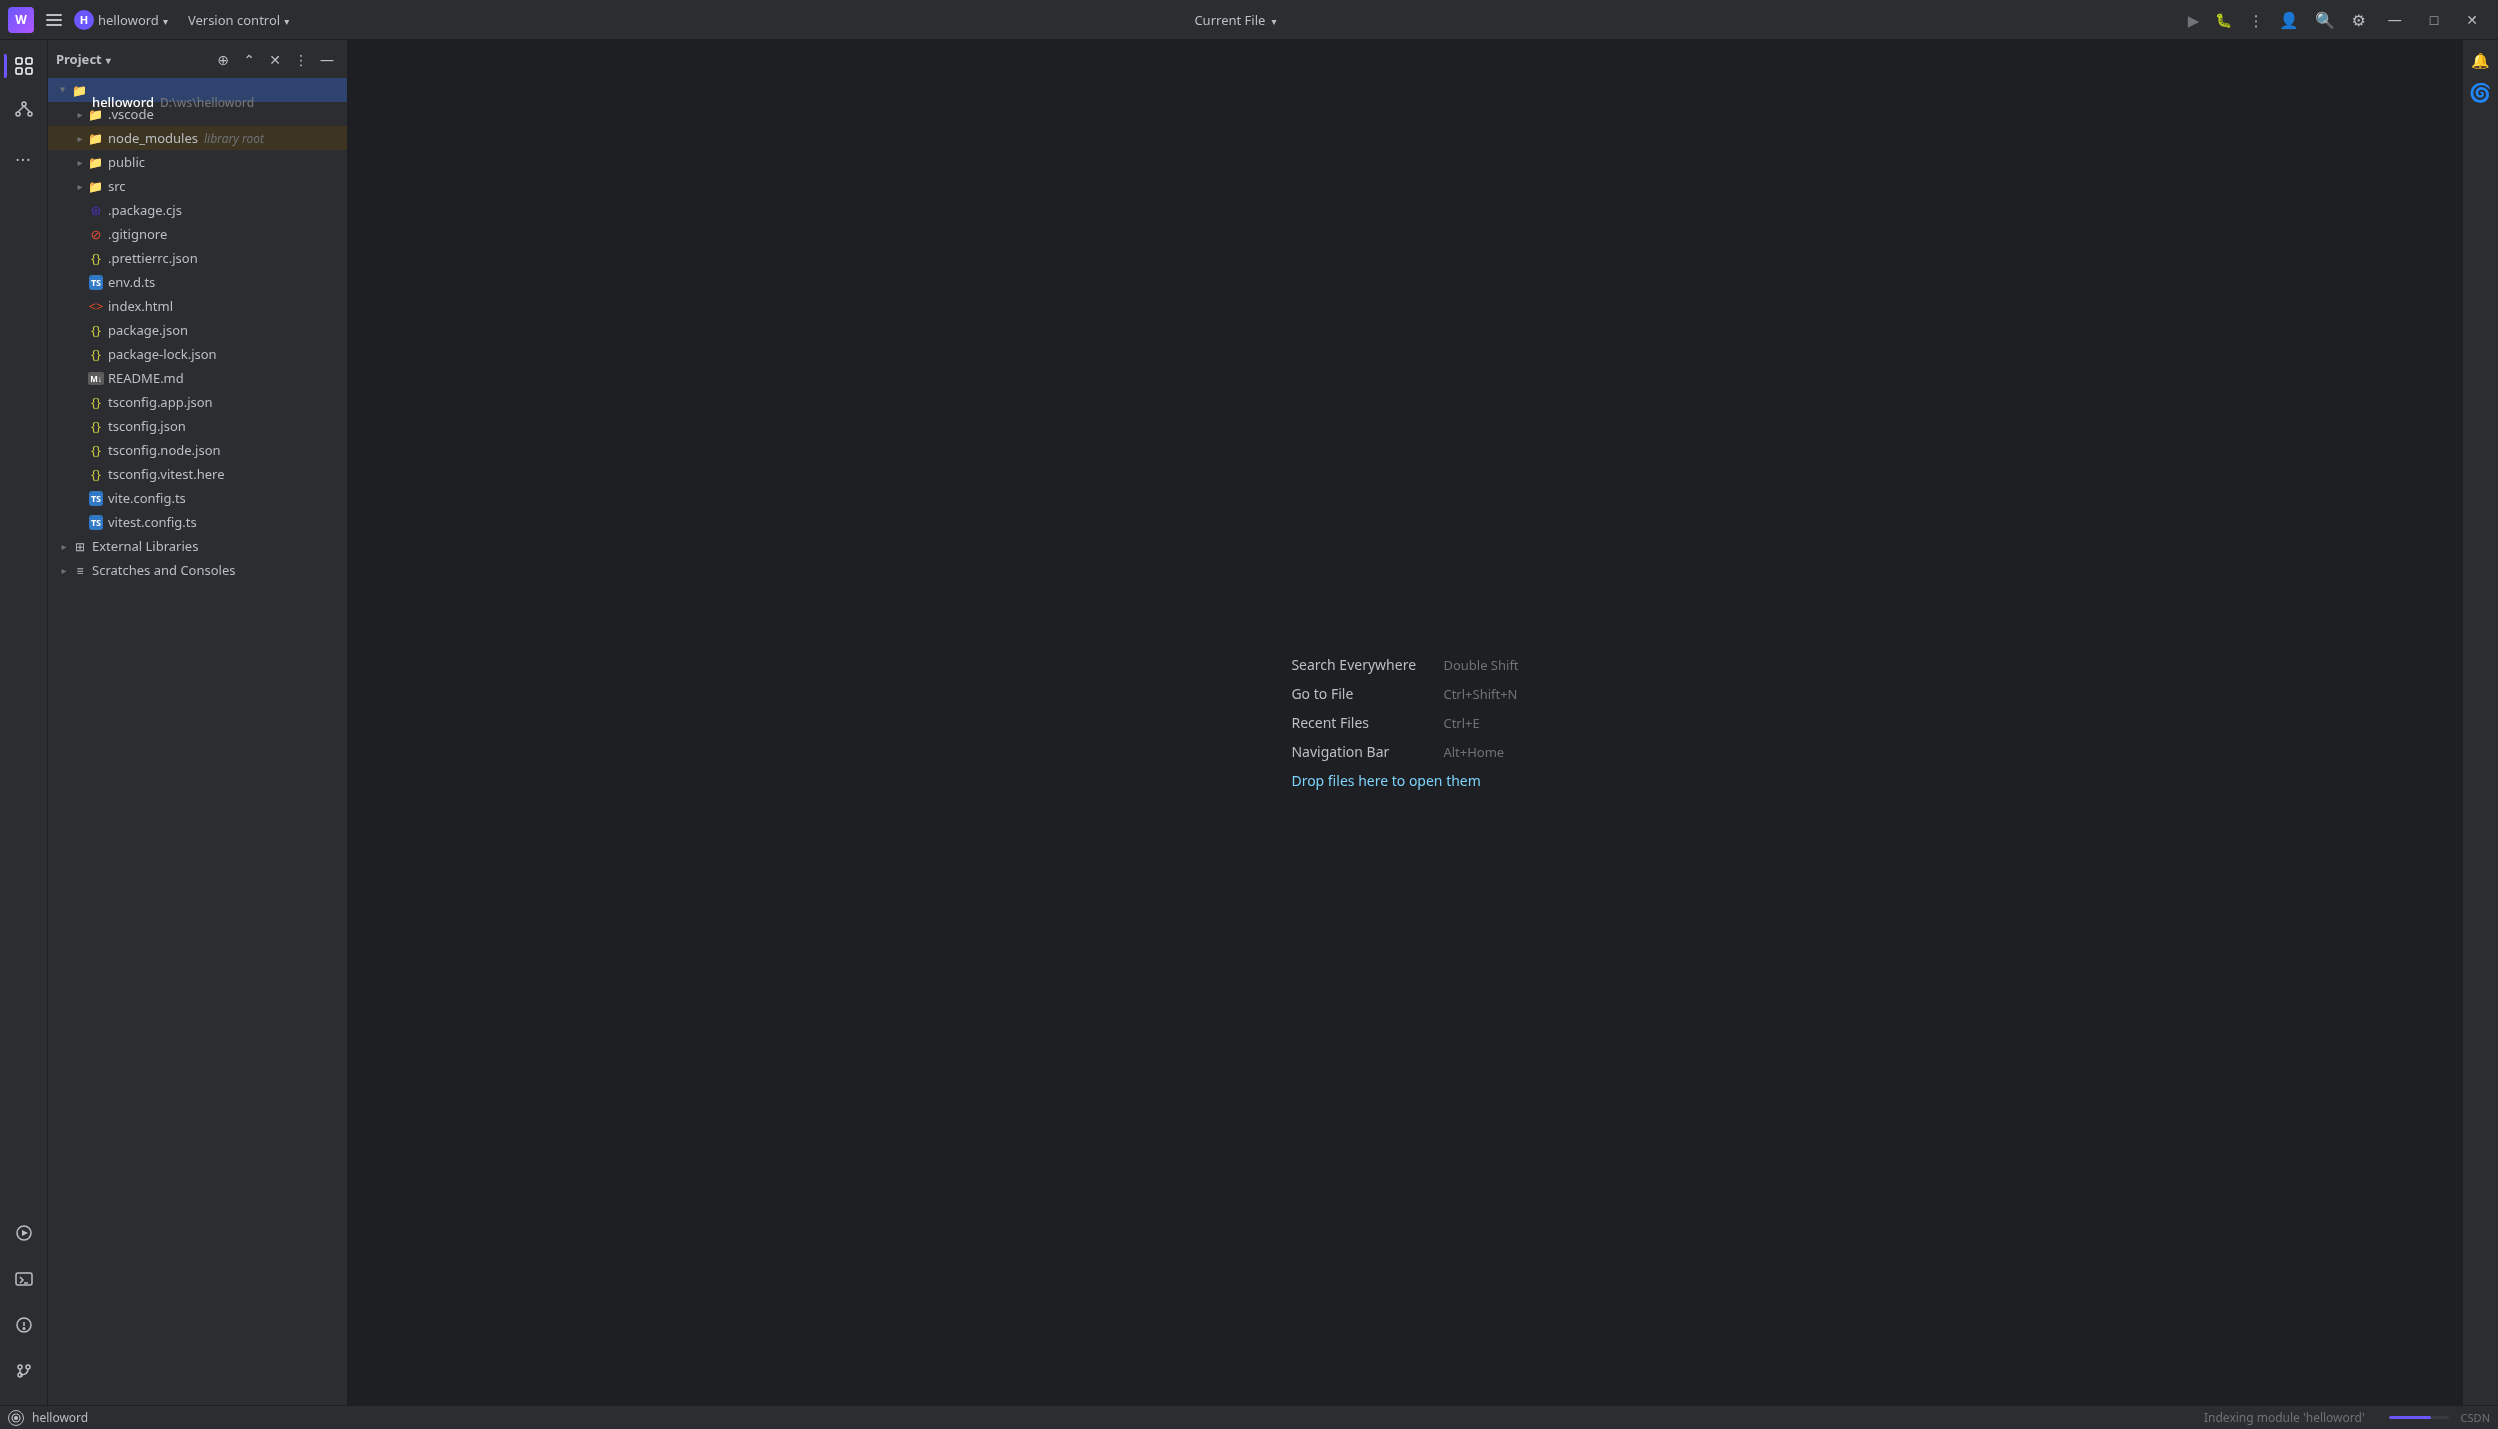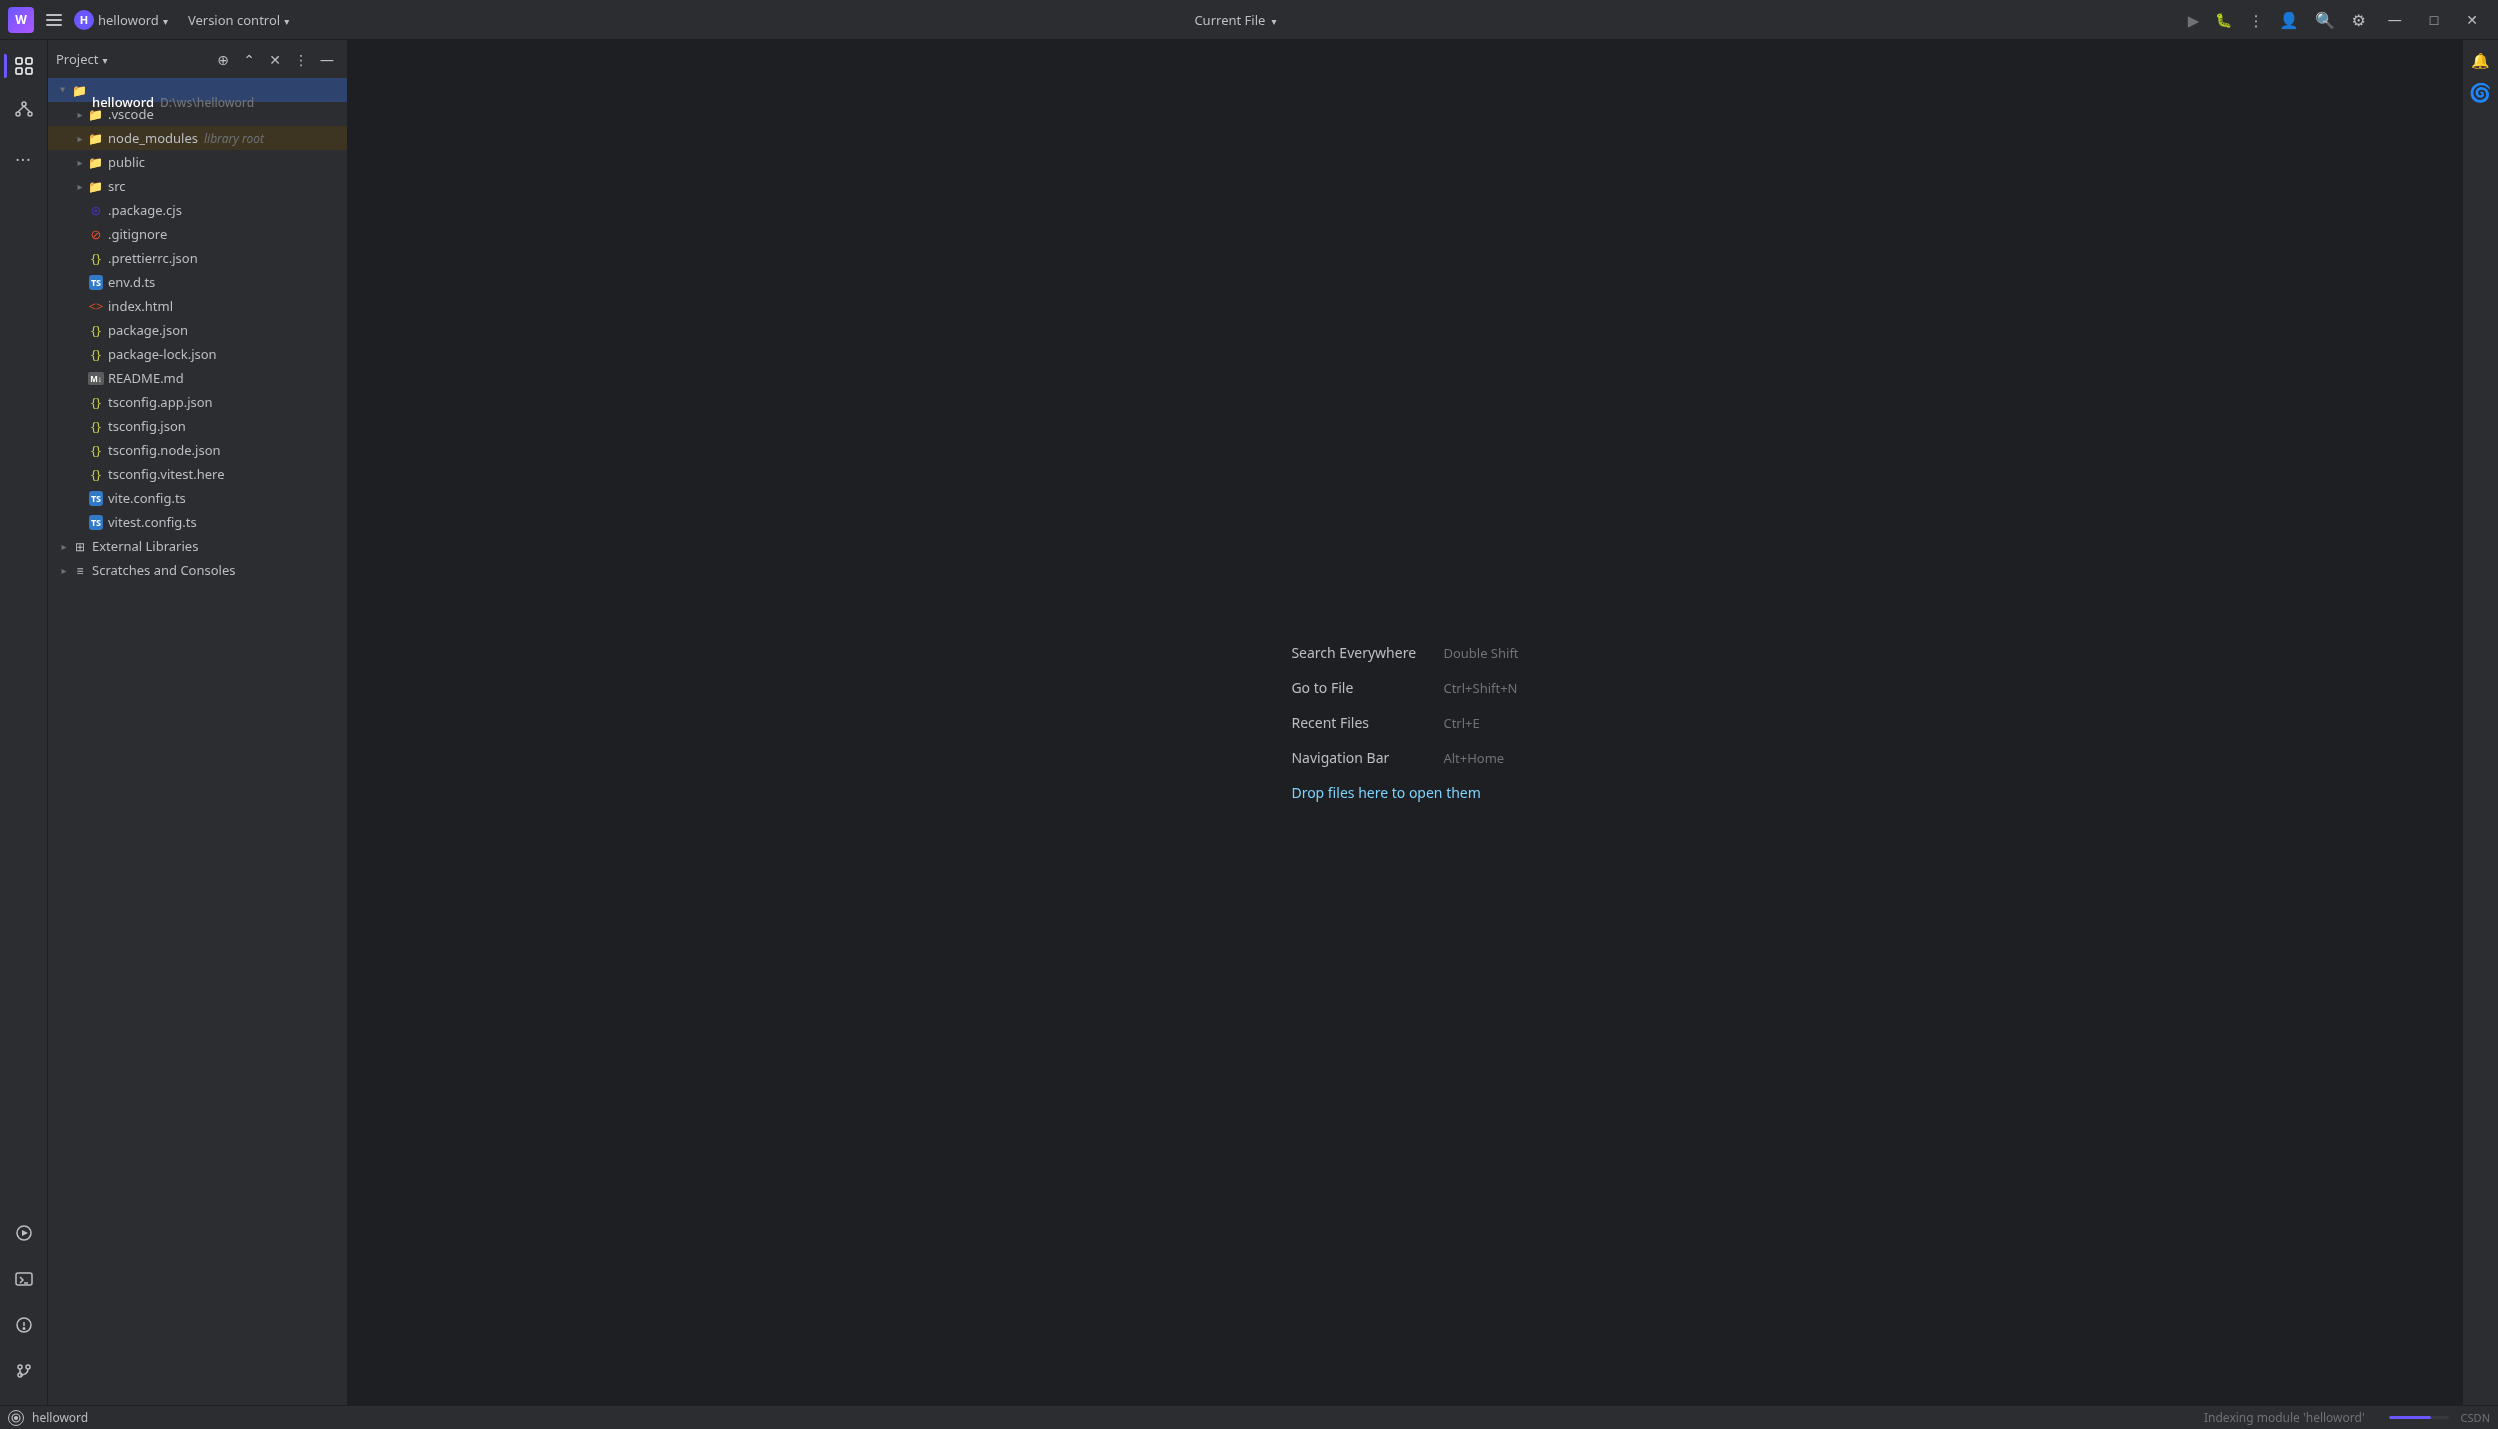--- a/index.html
+++ b/index.html
@@ -188,21 +188,21 @@
     }
     .sidebar-header {
       display: flex;
       align-items: center;
       padding: 6px 8px;
       height: 38px;
       flex-shrink: 0;
     }
     .sidebar-title {
       font-size: 13px;
-      font-weight: 400;
+      font-weight: 700;
       color: #bcbec4;
       flex: 1;
       display: flex;
       align-items: center;
       gap: 4px;
     }
     .sidebar-actions {
       display: flex;
       align-items: center;
       gap: 2px;
@@ -289,21 +289,21 @@
       background: #1e1f22;
       display: flex;
       flex-direction: column;
       align-items: center;
       justify-content: center;
       overflow: hidden;
     }
     .editor-hints {
       display: flex;
       flex-direction: column;
-      gap: 16px;
+      gap: 10px;
       padding: 40px;
     }
     .hint-row {
       display: flex;
       align-items: baseline;
       gap: 12px;
     }
     .hint-label {
       color: #bcbec4;
       font-size: 14px;

